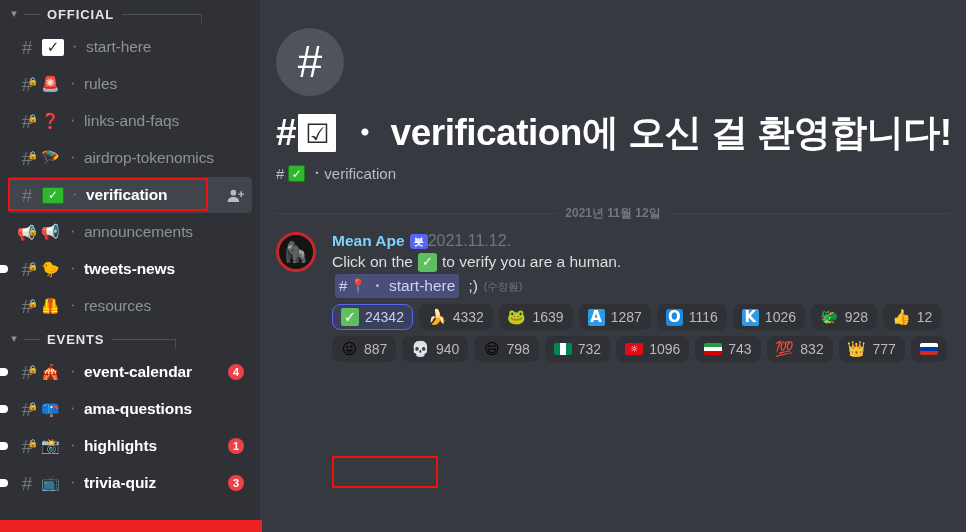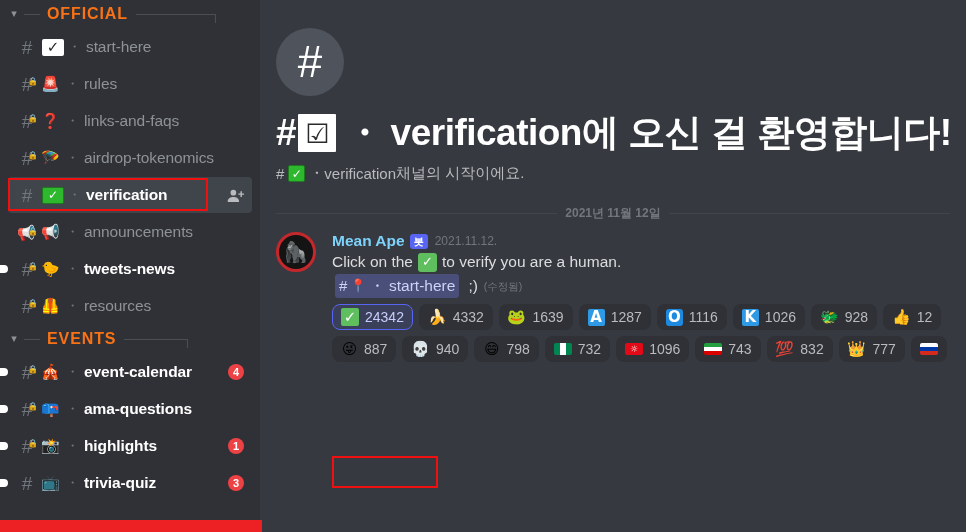--- a/index.html
+++ b/index.html
@@ -25,21 +25,21 @@
     padding-left: 6px;
     position: relative;
   }
   .cat-chev {
     color: #8e9297; font-size: 11px; width: 16px;
     display: flex; align-items: center; justify-content: center;
     transform: translateY(-1px);
   }
   .cat-rule-l { width: 16px; height: 1px; background: #4b4e54; margin: 0 7px 0 2px; }
   .cat-name {
-    color: #f97316; font-size: 16px; letter-spacing: .9px;
+    color: #e5e5e5; font-size: 13px; letter-spacing: .9px;
     font-weight: 600; white-space: nowrap;
   }
   .cat-rule-r { height: 1px; background: #4b4e54; margin-left: 8px; position: relative; }
   .cat-rule-r::after {
     content:""; position:absolute; right:0; top:0; width:1px; height:9px; background:#4b4e54;
   }
   .cat-official .cat-rule-r { width: 80px; }
   .cat-events .cat-rule-r { width: 64px; }
 
   .ch {
@@ -161,21 +161,21 @@
     font-family:"DejaVu Sans", sans-serif;
   }
   .msg-body { margin-left: 16px; flex: 1; min-width: 0; }
   .msg-head { display: flex; align-items: center; }
   .author { color: #7dd3fc; font-size: 15.5px; font-weight: 600; }
   .bot-tag {
     margin-left: 5px; background: #5865f2; color: #fff;
     font-size: 10px; font-weight: 600; border-radius: 3px;
     padding: 1px 4px; line-height: 1.3;
   }
-  .stamp { margin-left: 7px; color: #72767d; font-size: 12px; }
+  .stamp { color: #72767d; font-size: 16px; }
   .msg-line { color: #dcddde; font-size: 15.5px; line-height: 22px;
     display: flex; align-items: center; flex-wrap: nowrap; margin-top: 1px; }
   .inline-check {
     display:inline-flex; align-items:center; justify-content:center;
     width:19px; height:19px; background:#5fbf5f; color:#fff;
     font-size:13px; font-weight:700; margin:0 5px; border-radius:3px;
     font-family:"DejaVu Sans", sans-serif;
   }
   .mention {
     background: #4a4f7a; color: #cdd2f7; border-radius: 3px;
@@ -344,21 +344,20 @@
         <span class="title-dot">・</span>
         <span>verification</span>
         <span>에 오신 걸 환영합니다!</span>
       </div>
 
       <div class="intro-sub">
         <span>#</span>
         <span class="sub-check">✓</span>
         <span>・</span>
         <span>verification</span>
-        <span> 채널의 시작이에요.</span>
       </div>
     </div>
 
     <div class="divider">
       <div class="ln"></div>
       <div class="dt">2021년 11월 12일</div>
       <div class="ln"></div>
     </div>
 
     <div class="msg">

